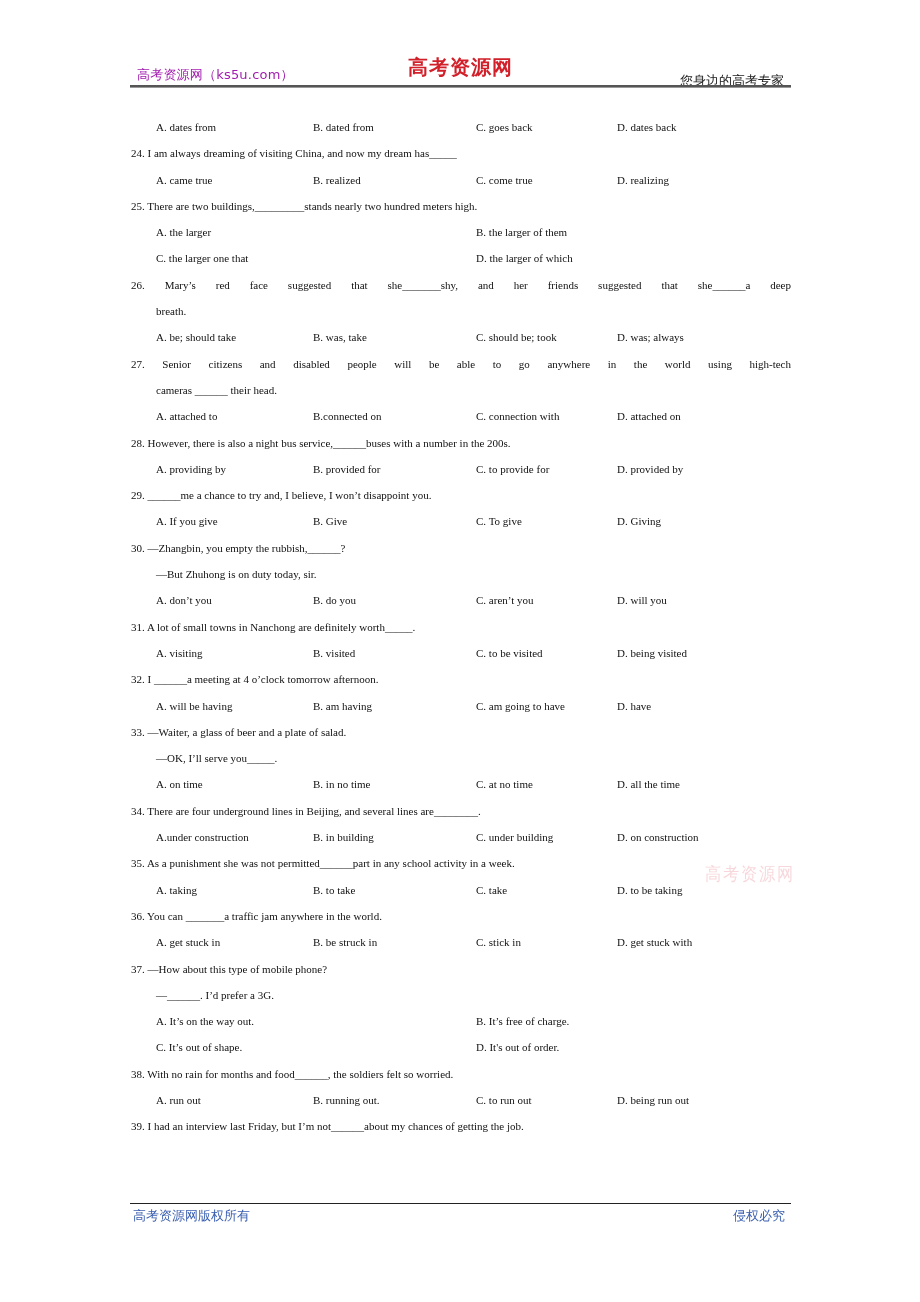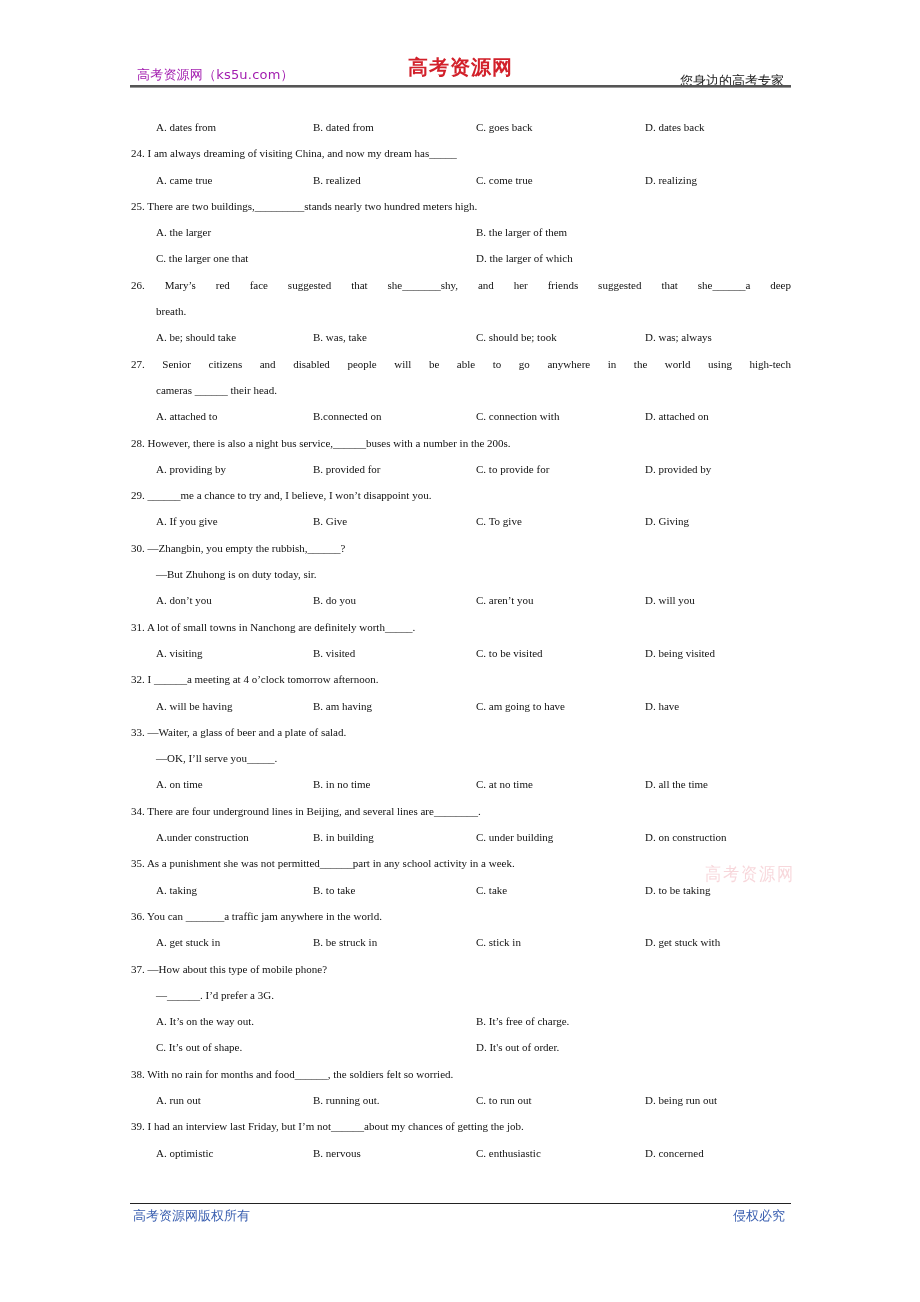--- a/index.html
+++ b/index.html
@@ -14,21 +14,21 @@
                    font-family:"DejaVu Sans", sans-serif; }
   .header-rule { position:absolute; left:130px; top:85px; width:661px; height:2px; background:#555;
                  border-bottom:1px solid #999; }
   .content { position:absolute; left:131px; top:114px; width:660px; font-size:11px; line-height:26.3px; }
   .line { position:relative; height:26.3px; white-space:nowrap; }
   .q { padding-left:0; }
   .cont { padding-left:25px; }
   .justify { text-align:justify; text-align-last:justify; white-space:normal; }
   .opts { position:relative; height:26.3px; }
   .opt { position:absolute; top:0; white-space:nowrap; }
-  .o1 { left:25px; } .o2 { left:182px; } .o3 { left:345px; } .o4 { left:514px; }
+  .o1 { left:25px; } .o2 { left:182px; } .o3 { left:345px; } .o4 { left:486px; }
   .o2w { left:345px; }
   .footer-rule { position:absolute; left:130px; top:1203px; width:661px; height:1px; background:#222; }
   .footer { position:absolute; left:130px; top:1207px; width:661px; font-size:13px; color:#3a5fb0;
             font-family:"DejaVu Sans", sans-serif; }
   .footer .left { position:absolute; left:3px; top:0; }
   .footer .right { position:absolute; right:6px; top:0; }
   .watermark { position:absolute; left:700px; top:862px; font-size:18px; color:#f2b8bf; opacity:0.55;
                letter-spacing:2px; font-family:"DejaVu Serif", serif; transform:scaleX(0.9); }
 </style>
 </head>
@@ -173,26 +173,20 @@
 
   <div class="line q">38. With no rain for months and food______, the soldiers felt so worried.</div>
   <div class="opts">
     <span class="opt o1">A. run out</span>
     <span class="opt o2">B. running out.</span>
     <span class="opt o3">C. to run out</span>
     <span class="opt o4">D. being run out</span>
   </div>
 
   <div class="line q">39. I had an interview last Friday, but I’m not______about my chances of getting the job.</div>
-  <div class="opts">
-    <span class="opt o1">A. optimistic</span>
-    <span class="opt o2">B. nervous</span>
-    <span class="opt o3">C. enthusiastic</span>
-    <span class="opt o4">D. concerned</span>
-  </div>
 </div>
 
 <div class="watermark">高考资源网</div>
 
 <div class="footer-rule"></div>
 <div class="footer">
   <span class="left">高考资源网版权所有</span>
   <span class="right">侵权必究</span>
 </div>
 

